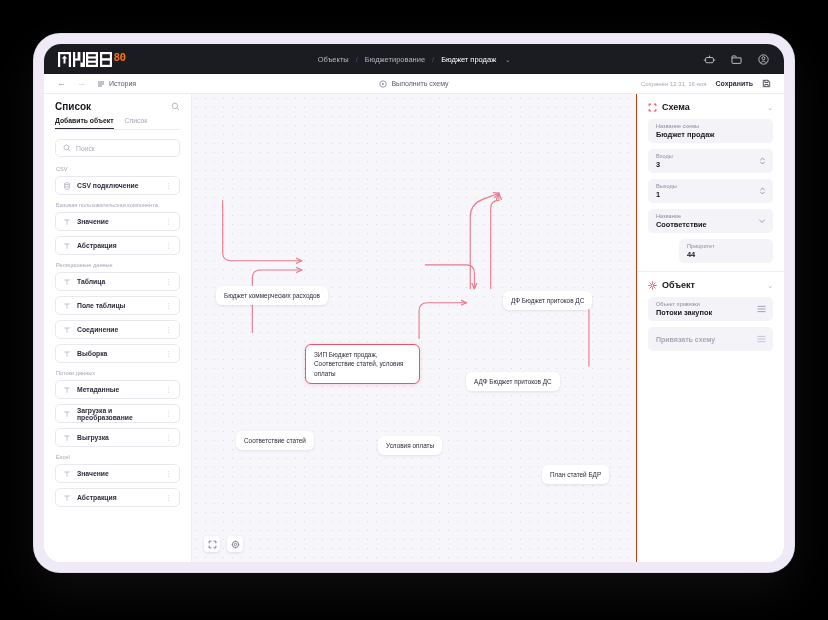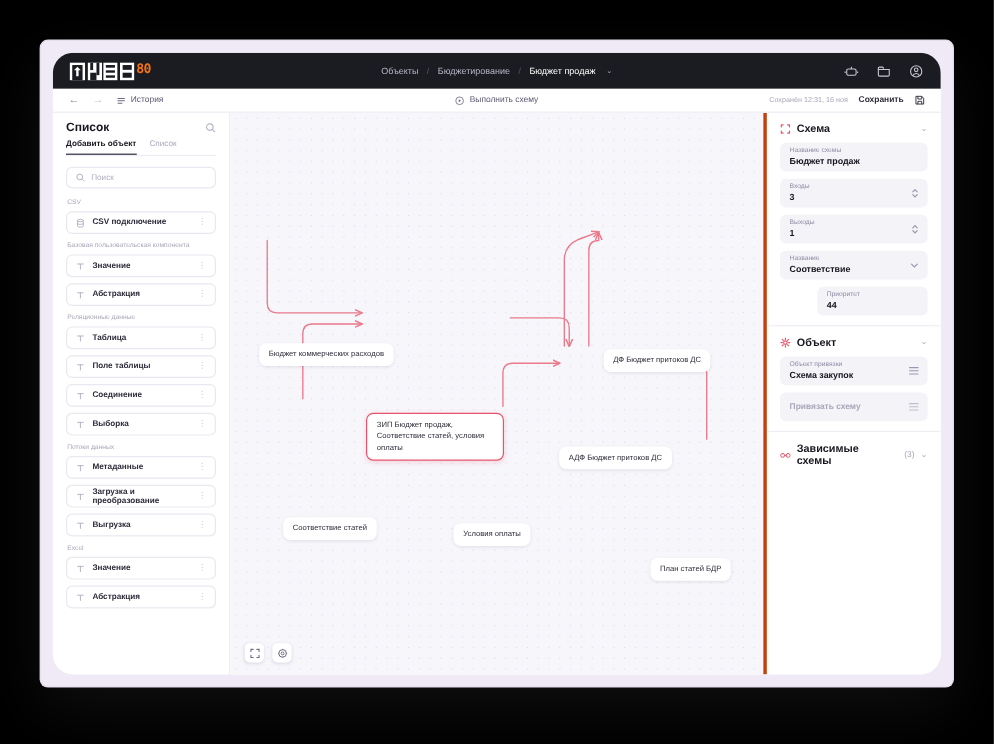--- a/index.html
+++ b/index.html
@@ -9,21 +9,21 @@
     font-family: "Liberation Sans", sans-serif;
     overflow: hidden;
   }
 
   
   #device-frame {
     position: absolute;
     left: 34px; top: 34px;
     width: 760px; height: 538px;
     background: #efeaf5;
-    border-radius: 6px;
+    border-radius: 26px;
     box-shadow: 0 0 0 1px #e3dcec, 0 18px 50px rgba(255,255,255,0.06);
     padding: 10px;
   }
   #app-window {
     width: 100%; height: 100%;
     background: #ffffff;
     border-radius: 17px;
     overflow: hidden;
     display: flex;
     flex-direction: column;
@@ -204,21 +204,21 @@
     border-radius: 4px;
     box-shadow: 0 1px 3px rgba(40,35,70,0.12);
     display: flex; align-items: center; justify-content: center;
     color: #6f6b85;
   }
 
   
   #right-panel {
     width: 148px;
     background: #ffffff;
-    border-left: 3px solid #c2410c;
+    border-left: 1px solid #c2410c;
     overflow: hidden;
     display: flex; flex-direction: column;
   }
   .rp-section { padding: 8px 11px; }
   .rp-section + .rp-section { border-top: 1px solid #efedf4; }
   .rp-head {
     display: flex; align-items: center; gap: 5px;
     margin-bottom: 7px;
   }
   .rp-title { font-size: 9px; font-weight: 700; color: #17161f; }
@@ -571,44 +571,32 @@
             <svg class="rp-head-icon" viewBox="0 0 12 12" fill="none" stroke="#e8546b" stroke-width="1.3" stroke-linecap="round">
               <circle cx="6" cy="6" r="2"></circle>
               <path d="M6 1v1.6M6 9.4V11M1 6h1.6M9.4 6H11M2.5 2.5l1.1 1.1M8.4 8.4l1.1 1.1M9.5 2.5 8.4 3.6M3.6 8.4 2.5 9.5"></path>
             </svg>
             <span class="rp-title">Объект</span>
             <span class="rp-collapse">⌄</span>
           </div>
 
           <div class="field">
             <span class="field-label">Объект привязки</span>
-            <span class="field-value">Схема закупок</span>
+            <span class="field-value">Потоки закупок</span>
             <svg class="field-ctl" width="9" height="9" viewBox="0 0 12 12" fill="none" stroke="#9996ad" stroke-width="1.2" stroke-linecap="round">
               <path d="M1.2 2.5h9.6M1.2 6h9.6M1.2 9.5h9.6"></path>
             </svg>
           </div>
 
           <div class="field" style="margin-bottom:0;">
             <span class="field-value ph">Привязать схему</span>
             <svg class="field-ctl" width="9" height="9" viewBox="0 0 12 12" fill="none" stroke="#c0bdcd" stroke-width="1.2" stroke-linecap="round">
               <path d="M1.2 2.5h9.6M1.2 6h9.6M1.2 9.5h9.6"></path>
             </svg>
           </div>
         </div>
 
-        <div class="rp-section" style="padding-top:9px; padding-bottom:9px;">
-          <div class="rp-head" style="margin-bottom:0;">
-            <svg class="rp-head-icon" viewBox="0 0 14 12" fill="none" stroke="#e8546b" stroke-width="1.3" stroke-linecap="round">
-              <rect x="0.8" y="3.6" width="5.2" height="4.8" rx="2.4"></rect>
-              <rect x="8" y="3.6" width="5.2" height="4.8" rx="2.4"></rect>
-              <path d="M6 6h2"></path>
-            </svg>
-            <span class="rp-title">Зависимые схемы</span>
-            <span class="rp-count">(3)</span>
-            <span class="rp-collapse">⌄</span>
-          </div>
-        </div>
 
 
       </div>
     </div>
   </div>
 </div>
 
 </body></html>

